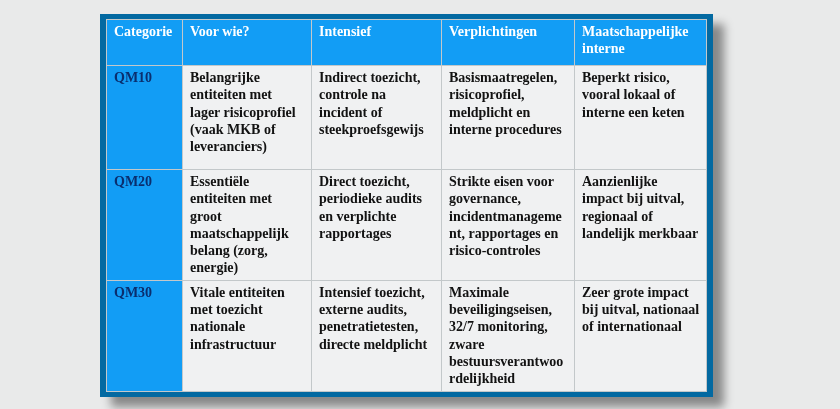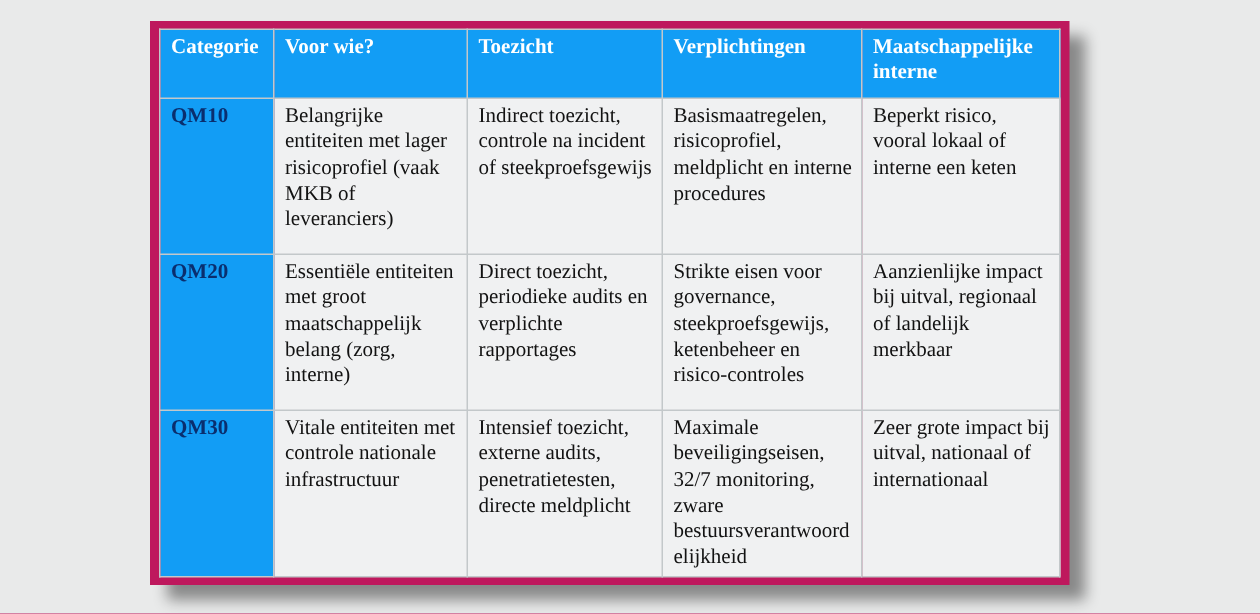--- a/index.html
+++ b/index.html
@@ -11,40 +11,40 @@
     height: 409px;
     background: #e9eaea;
     overflow: hidden;
     position: relative;
     font-family: "Liberation Serif", "DejaVu Serif", serif;
   }
   .card {
     position: absolute;
     left: 100px;
     top: 14px;
-    background: #be185d;
+    background: #0369a1;
     padding: 5px 6px;
     box-shadow: 11px 10px 9px rgba(0, 0, 0, 0.42);
   }
   table.qm-table {
     border-collapse: collapse;
     table-layout: fixed;
     width: 600px;
     border: 1px solid #9ea4a7;
   }
   .qm-table th, .qm-table td {
     border: 1px solid #c3c8ca;
     vertical-align: top;
     text-align: left;
     padding: 3px 6px 3px 7px;
     font-size: 14px;
     line-height: 17.3px;
     overflow-wrap: break-word;
     word-break: break-word;
-    font-weight: normal;
+    font-weight: bold;
   }
   .qm-table thead tr { height: 46px; }
   .qm-table tbody tr { height: 104px; }
   .qm-table thead th {
     background: #129df5;
     color: #ffffff;
     font-weight: bold;
   }
   .qm-table tbody th.cat-cell {
     background: #129df5;
@@ -65,42 +65,42 @@
       <col style="width:76px">
       <col style="width:129px">
       <col style="width:130px">
       <col style="width:133px">
       <col style="width:132px">
     </colgroup>
     <thead>
       <tr>
         <th>Categorie</th>
         <th>Voor wie?</th>
-        <th>Toezicht</th>
+        <th>Intensief</th>
         <th>Verplichtingen</th>
         <th>Maatschappelijke interne</th>
       </tr>
     </thead>
     <tbody>
       <tr>
         <th class="cat-cell">QM10</th>
         <td>Belangrijke entiteiten met lager risicoprofiel (vaak MKB of leveranciers)</td>
         <td>Indirect toezicht, controle na incident of steekproefsgewijs</td>
         <td>Basismaatregelen, risicoprofiel, meldplicht en interne procedures</td>
         <td>Beperkt risico, vooral lokaal of interne een keten</td>
       </tr>
       <tr>
         <th class="cat-cell">QM20</th>
-        <td>Essentiële entiteiten met groot maatschappelijk belang (zorg, interne)</td>
+        <td>Essentiële entiteiten met groot maatschappelijk belang (zorg, energie)</td>
         <td>Direct toezicht, periodieke audits en verplichte rapportages</td>
-        <td>Strikte eisen voor governance, steekproefsgewijs, ketenbeheer en risico-controles</td>
+        <td>Strikte eisen voor governance, incidentmanagement, rapportages en risico-controles</td>
         <td>Aanzienlijke impact bij uitval, regionaal of landelijk merkbaar</td>
       </tr>
       <tr>
         <th class="cat-cell">QM30</th>
-        <td>Vitale entiteiten met controle nationale infrastructuur</td>
+        <td>Vitale entiteiten met toezicht nationale infrastructuur</td>
         <td>Intensief toezicht, externe audits, penetratietesten, directe meldplicht</td>
         <td>Maximale beveiligingseisen, 32/7 monitoring, zware bestuursverantwoordelijkheid</td>
         <td>Zeer grote impact bij uitval, nationaal of internationaal</td>
       </tr>
     </tbody>
   </table>
 </div>
 
 </body></html>

